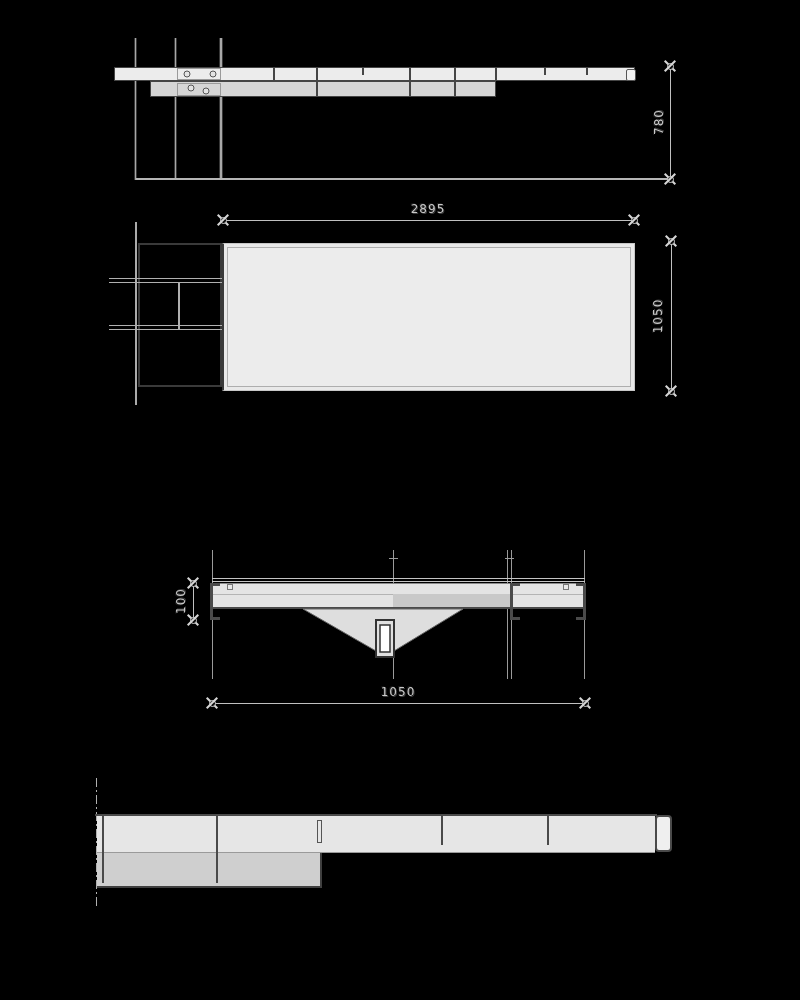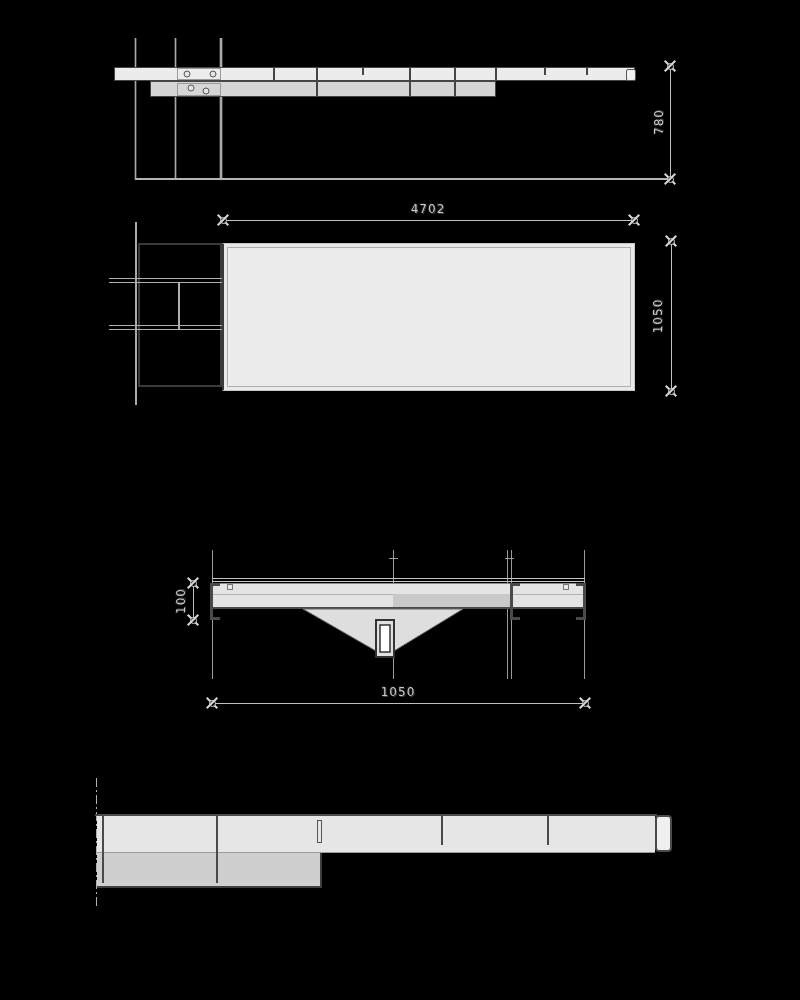--- a/index.html
+++ b/index.html
@@ -98,21 +98,21 @@
       <div class="deck-inner"></div>
     </div>
 
     <div class="lineL" style="left:223px;top:220px;width:411px;height:1px;background:#c0c0c0;"></div>
     <div class="star" style="left:223px;top:220px;">
         <i></i>
       </div>
     <div class="star" style="left:634px;top:220px;">
         <i></i>
       </div>
-    <div class="dimlabel" style="left:428px;top:209px;">4702</div>
+    <div class="dimlabel" style="left:428px;top:209px;">2895</div>
 
     <div class="lineL" style="left:671px;top:241px;width:1px;height:150px;background:#c0c0c0;"></div>
     <div class="star" style="left:671px;top:241px;">
         <i></i>
       </div>
     <div class="star" style="left:671px;top:391px;">
         <i></i>
       </div>
     <div class="dimlabel rot" style="left:658px;top:316px;">1050</div>
   </div>

